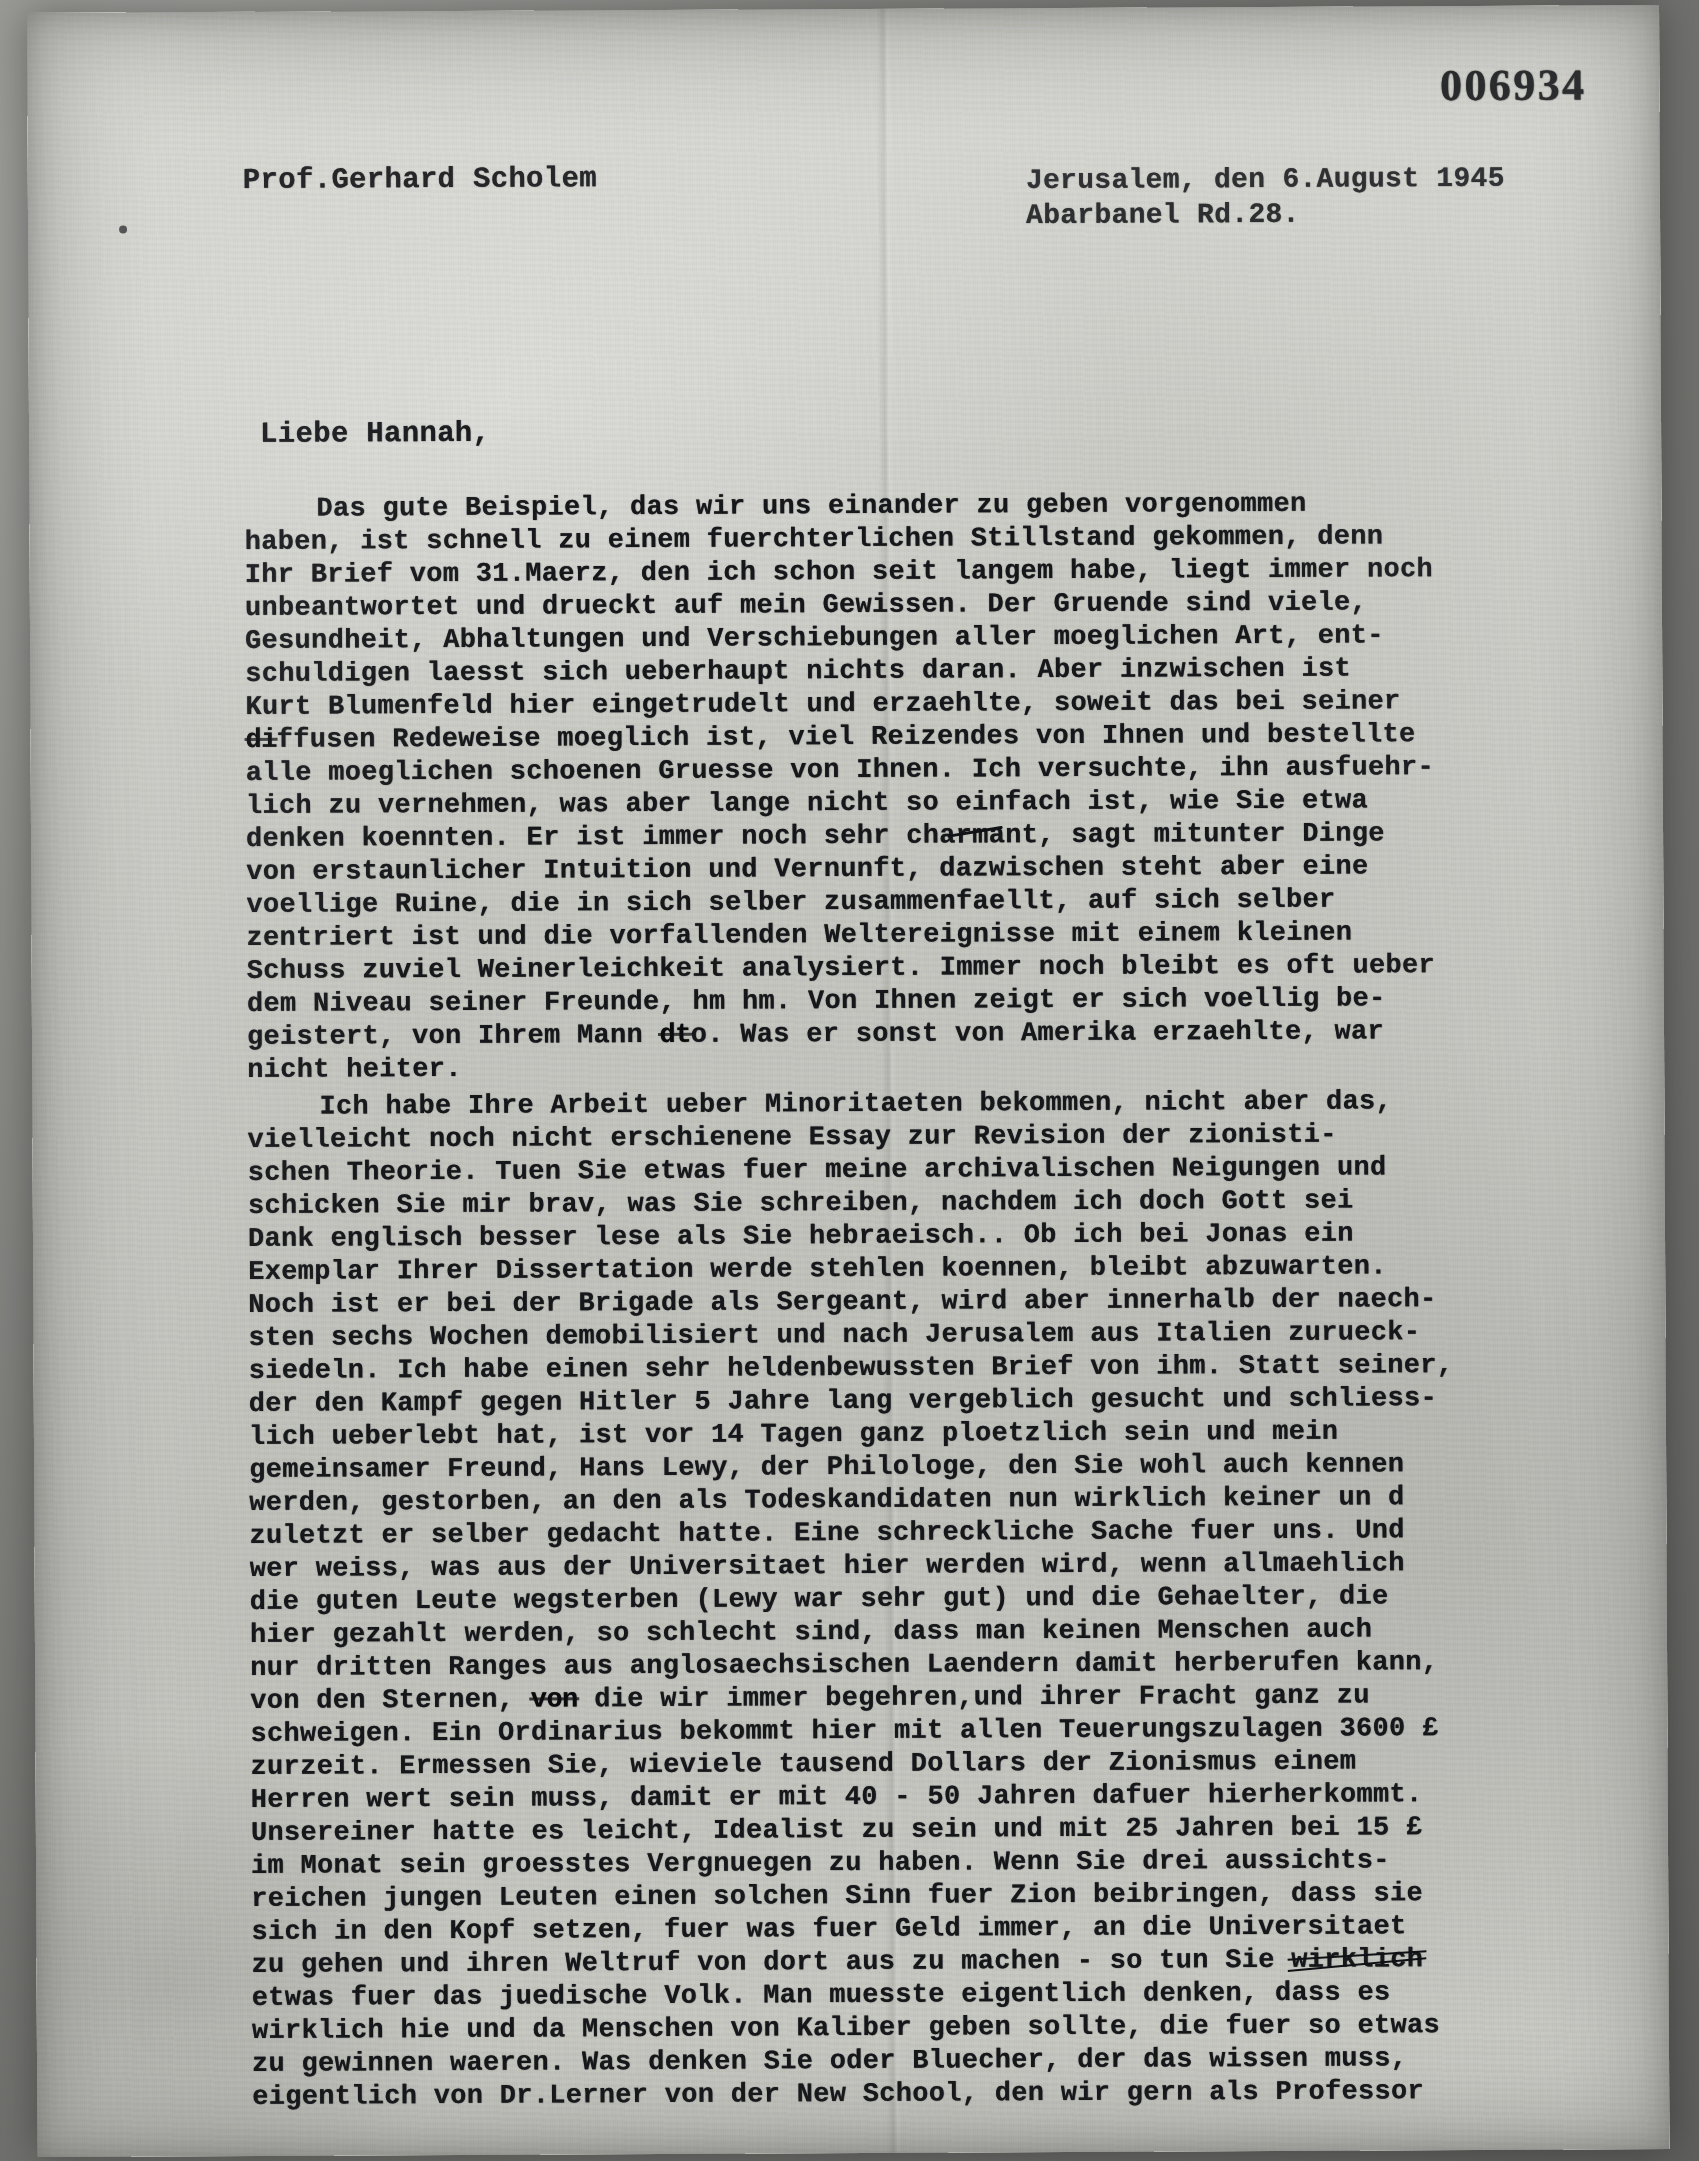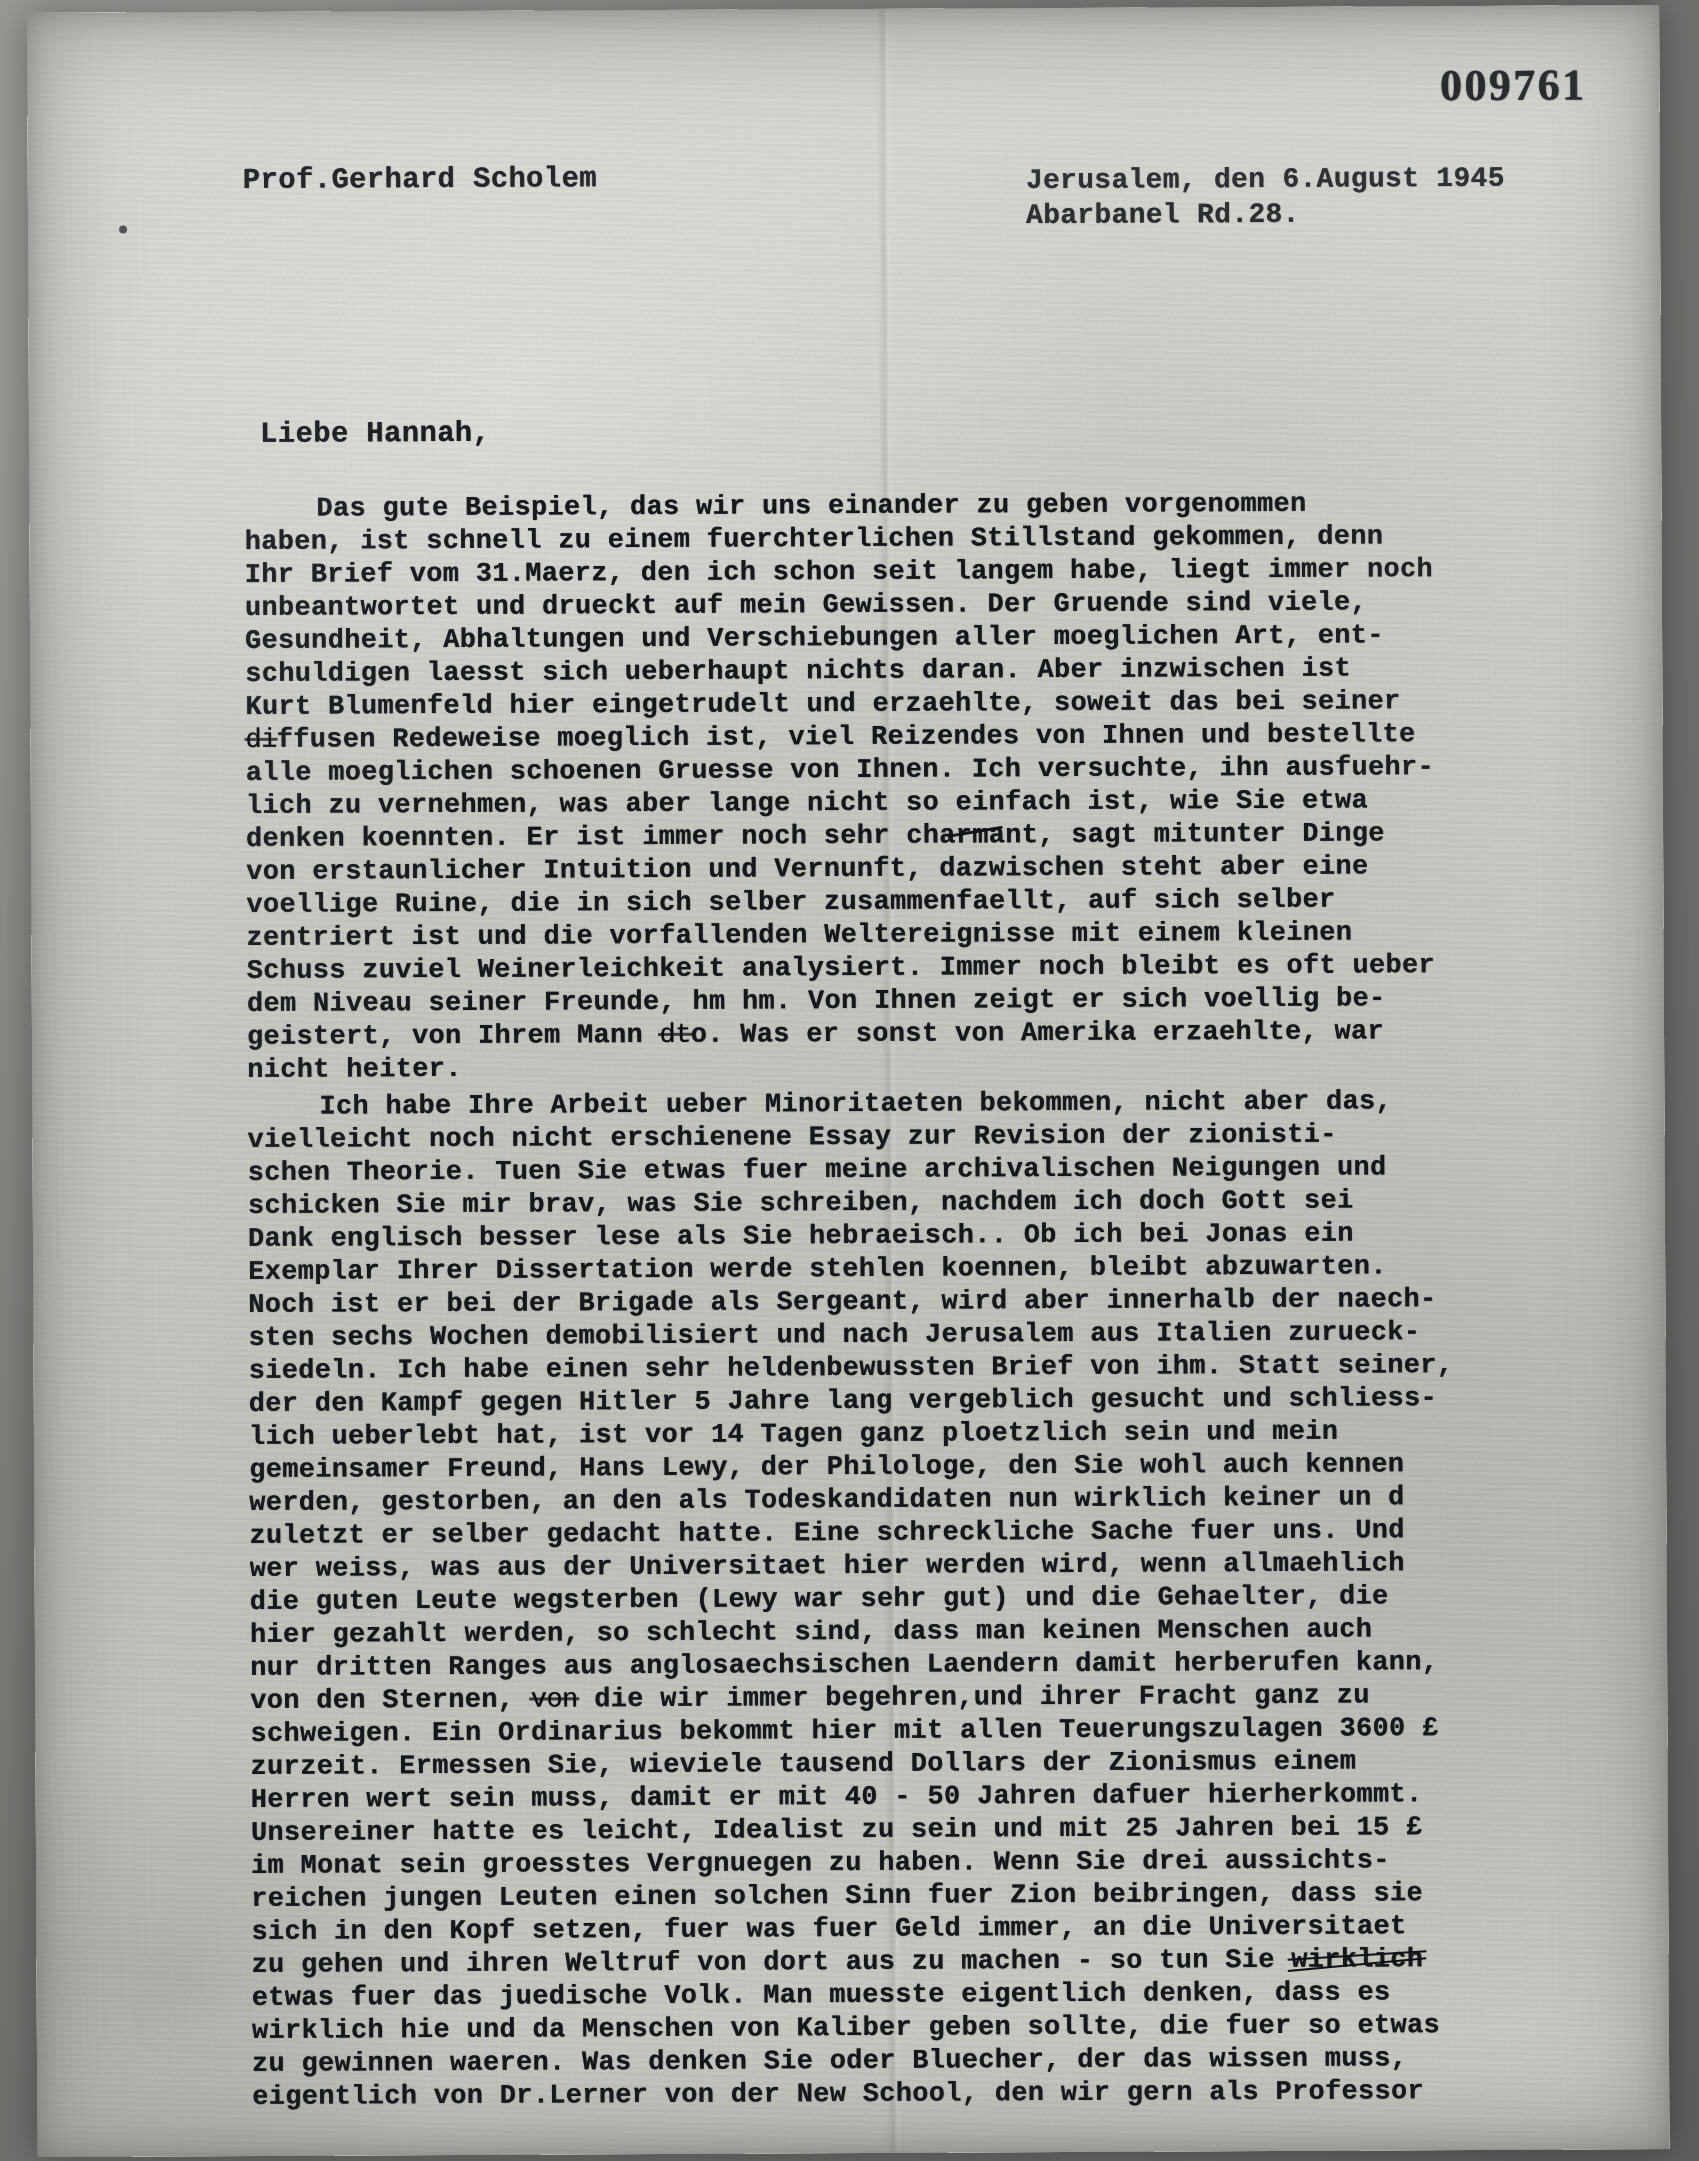--- a/index.html
+++ b/index.html
@@ -129,21 +129,21 @@
 
   #para-1 { top: 481px; }
   #para-2 { top: 1079px; }
 
   .para .ln { display: block; }
   .para .ln.indent { text-indent: 72px; }
 
   
   .overstrike {
     position: relative;
-    font-weight: 400;
+    font-weight: 700;
     letter-spacing: -0.6px;
     color: #0a0b0d;
   }
   .overstrike::after {
     content: "";
     position: absolute;
     left: -1.2px; right: -1.2px;
     top: 44%;
     height: 3.1px;
     background: rgba(15,15,17,.75);
@@ -209,21 +209,21 @@
 
   <div id="scan-backdrop"></div>
 
   <div id="paper">
 
     <div id="grain"></div>
     <div id="fold"></div>
 
     <div id="margin-dot"></div>
 
-    <div class="typed" id="stamp-number">009761</div>
+    <div class="typed" id="stamp-number">006934</div>
 
     <div class="typed" id="sender-name">Prof.Gerhard Scholem</div>
 
     <div class="typed" id="dateline"><span>Jerusalem, den 6.August 1945</span><br><span>Abarbanel Rd.28.</span></div>
 
     <div class="typed" id="salutation">Liebe Hannah,</div>
 
     <div class="typed para" id="para-1"><span class="ln indent">Das gute Beispiel, das wir uns einander zu geben vorgenommen</span><span class="ln">haben, ist schnell zu einem fuerchterlichen Stillstand gekommen, denn</span><span class="ln">Ihr Brief vom 31.Maerz, den ich schon seit langem habe, liegt immer noch</span><span class="ln">unbeantwortet und drueckt auf mein Gewissen. Der Gruende sind viele,</span><span class="ln">Gesundheit, Abhaltungen und Verschiebungen aller moeglichen Art, ent-</span><span class="ln">schuldigen laesst sich ueberhaupt nichts daran. Aber inzwischen ist</span><span class="ln">Kurt Blumenfeld hier eingetrudelt und erzaehlte, soweit das bei seiner</span><span class="ln"><span class="overstrike">di</span>ffusen Redeweise moeglich ist, viel Reizendes von Ihnen und bestellte</span><span class="ln">alle moeglichen schoenen Gruesse von Ihnen. Ich versuchte, ihn ausfuehr-</span><span class="ln">lich zu vernehmen, was aber lange nicht so einfach ist, wie Sie etwa</span><span class="ln">denken koennten. Er ist immer noch sehr charmant, sagt mitunter Dinge</span><span class="ln">von erstaunlicher Intuition und Vernunft, dazwischen steht aber eine</span><span class="ln">voellige Ruine, die in sich selber zusammenfaellt, auf sich selber</span><span class="ln">zentriert ist und die vorfallenden Weltereignisse mit einem kleinen</span><span class="ln">Schuss zuviel Weinerleichkeit analysiert. Immer noch bleibt es oft ueber</span><span class="ln">dem Niveau seiner Freunde, hm hm. Von Ihnen zeigt er sich voellig be-</span><span class="ln">geistert, von Ihrem Mann <span class="overstrike">dt</span>o. Was er sonst von Amerika erzaehlte, war</span><span class="ln">nicht heiter.</span></div>
 
     <div id="pen-mark-einfach"></div>

